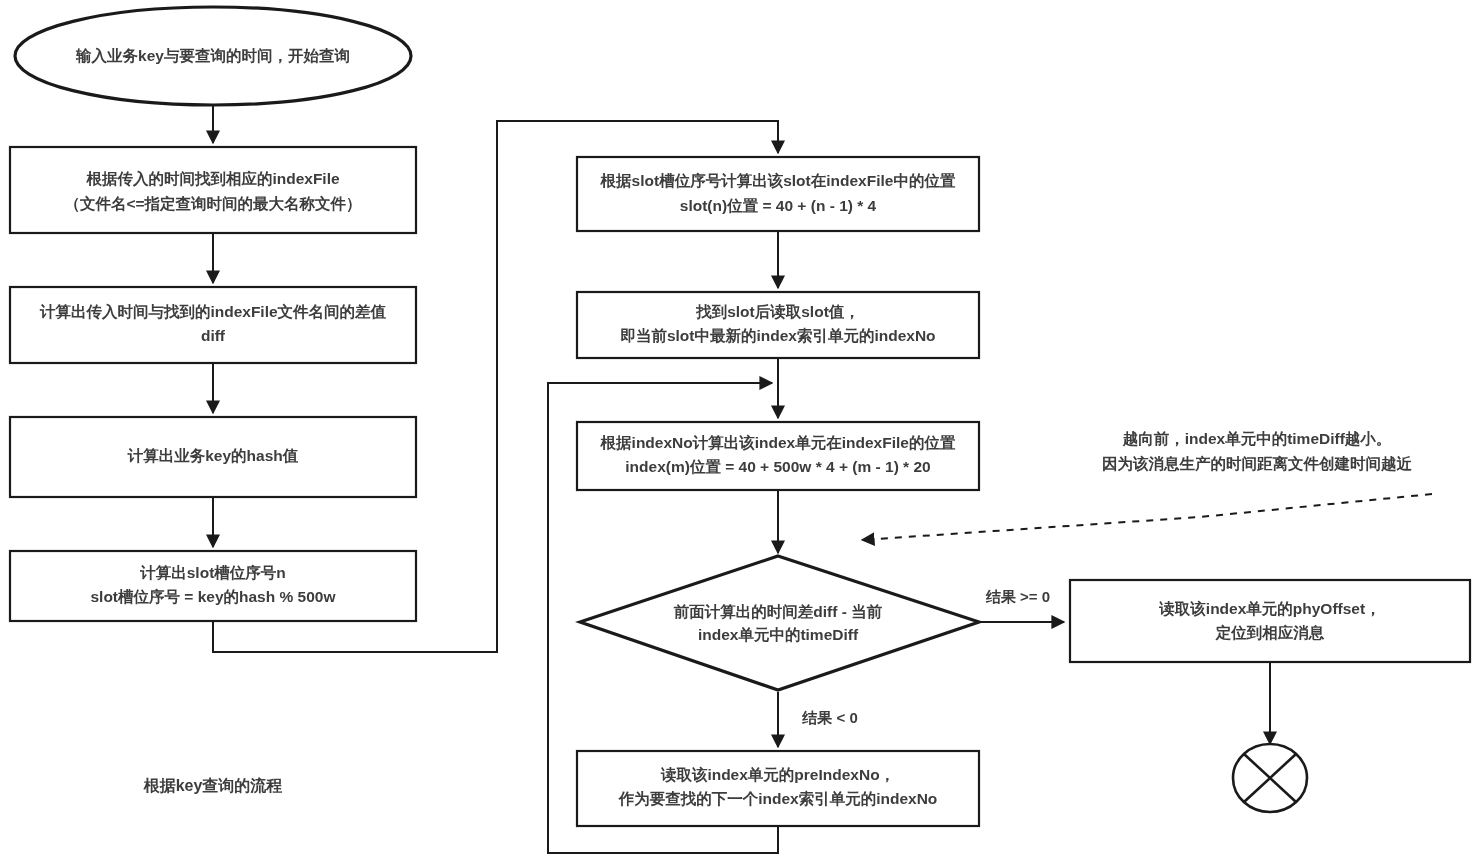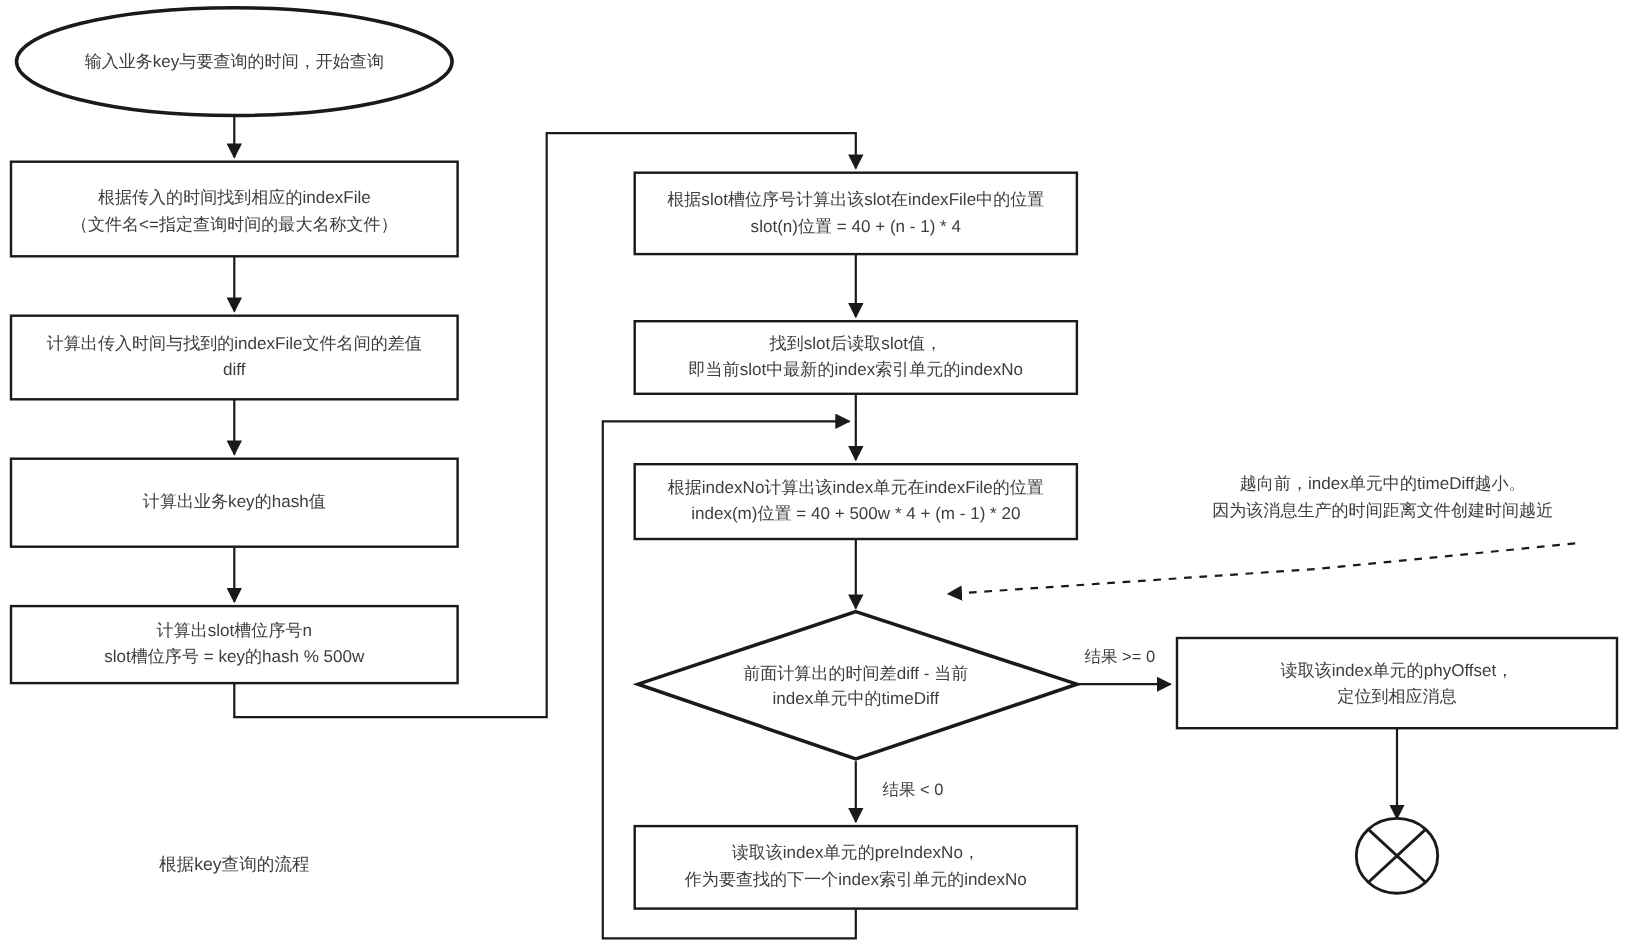--- a/index.html
+++ b/index.html
@@ -10,20 +10,21 @@
   body {
     width: 1477px;
     height: 860px;
     font-family: "Liberation Sans", "DejaVu Sans", sans-serif;
     overflow: hidden;
   }
   #flow-root {
     position: relative;
     width: 1477px;
     height: 860px;
+    font-weight: bold;
   }
   svg#flow-svg {
     display: block;
     width: 1477px;
     height: 860px;
   }
   .node-shape {
     fill: #ffffff;
     stroke: #1a1a1a;
     stroke-width: 2.2;

